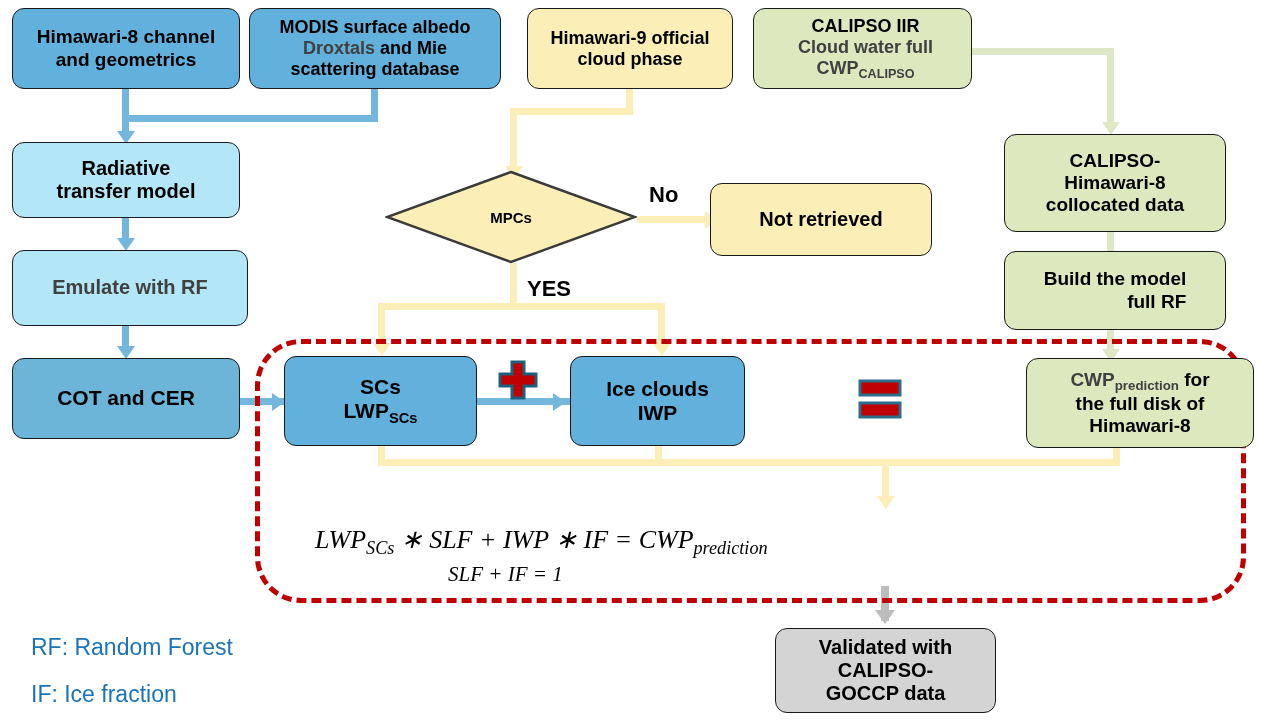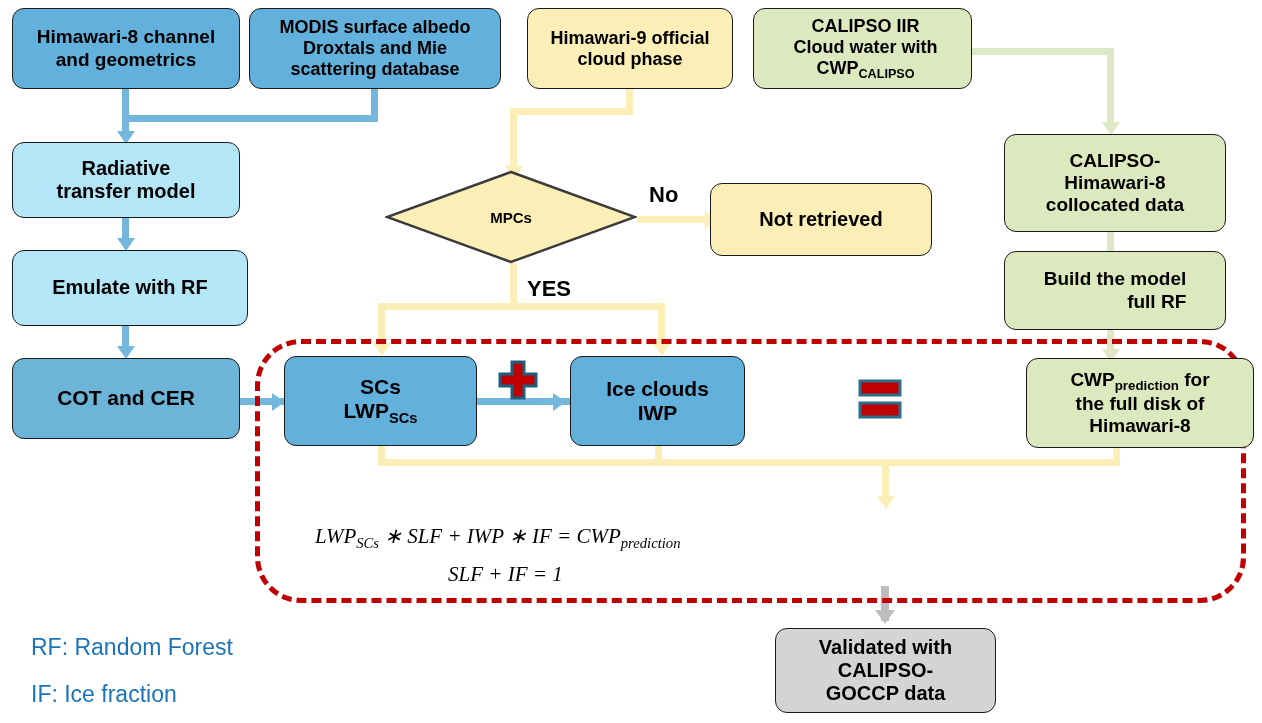--- a/index.html
+++ b/index.html
@@ -9,21 +9,21 @@
   .box{position:absolute;box-sizing:border-box;border:1.6px solid #1a1a1a;border-radius:12px;
        display:flex;align-items:center;justify-content:center;text-align:center;
        font-weight:bold;color:#000;line-height:1.16;padding:2px 6px;}
   .blue-d{background:#62b0dc;}
   .blue-l{background:#b3e6f7;}
   .blue-m{background:#6cb4d8;}
   .yellow{background:#fbeeb6;}
   .green{background:#dde8bf;}
   .grey{background:#d4d4d4;}
 
-  .red{color:#000000;}
+  .red{color:#404040;}
   .sub{font-size:0.70em;vertical-align:-0.32em;letter-spacing:0;}
 
   .diamond{position:absolute;}
   .diamond svg{display:block;}
   .diamond .dlabel{position:absolute;left:0;top:0;width:100%;height:100%;
       display:flex;align-items:center;justify-content:center;font-weight:bold;font-size:15px;color:#000;}
 
   .lbl{position:absolute;font-weight:bold;color:#000;}
   .legend{position:absolute;color:#1b73b8;font-size:23px;font-weight:normal;white-space:nowrap;}
 
@@ -132,21 +132,21 @@
   <div class="box yellow" style="left:527px;top:8px;width:206px;height:81px;font-size:18px;">
     <div>
       <span>Himawari-9 official</span><br>
       <span>cloud phase</span>
     </div>
   </div>
 
   <div class="box green" style="left:753px;top:8px;width:219px;height:81px;font-size:18px;padding-left:12px;">
     <div>
       <span>CALIPSO IIR</span><br>
-      <span class="red">Cloud water with</span><br>
+      <span class="red">Cloud water full</span><br>
       <span class="red">CWP</span><span class="red sub">CALIPSO</span>
     </div>
   </div>
 
   <div class="box blue-l" style="left:12px;top:142px;width:228px;height:76px;font-size:20px;">
     <div>
       <span>Radiative</span><br>
       <span>transfer model</span>
     </div>
   </div>
@@ -216,21 +216,21 @@
     </svg>
   </div>
 
   <div class="eqsign" style="left:858px;top:379px;width:44px;height:42px;">
     <svg width="44" height="42" viewBox="0 0 44 42">
       <rect x="2" y="2" width="40" height="14" fill="#c00000" stroke="#2b6e8c" stroke-width="3"></rect>
       <rect x="2" y="24" width="40" height="14" fill="#c00000" stroke="#2b6e8c" stroke-width="3"></rect>
     </svg>
   </div>
 
-  <div class="eq" style="left:315px;top:524px;font-size:21px;">
+  <div class="eq" style="left:315px;top:524px;font-size:26px;">
     <span>LWP</span><span class="sub">SCs</span><span> ∗ SLF + IWP ∗ IF = CWP</span><span class="sub">prediction</span>
   </div>
   <div class="eq" style="left:448px;top:562px;font-size:21px;">
     <span>SLF + IF = 1</span>
   </div>
 
 
   <div class="box grey" style="left:775px;top:628px;width:221px;height:85px;font-size:20px;">
     <div>
       <span>Validated with</span><br>

